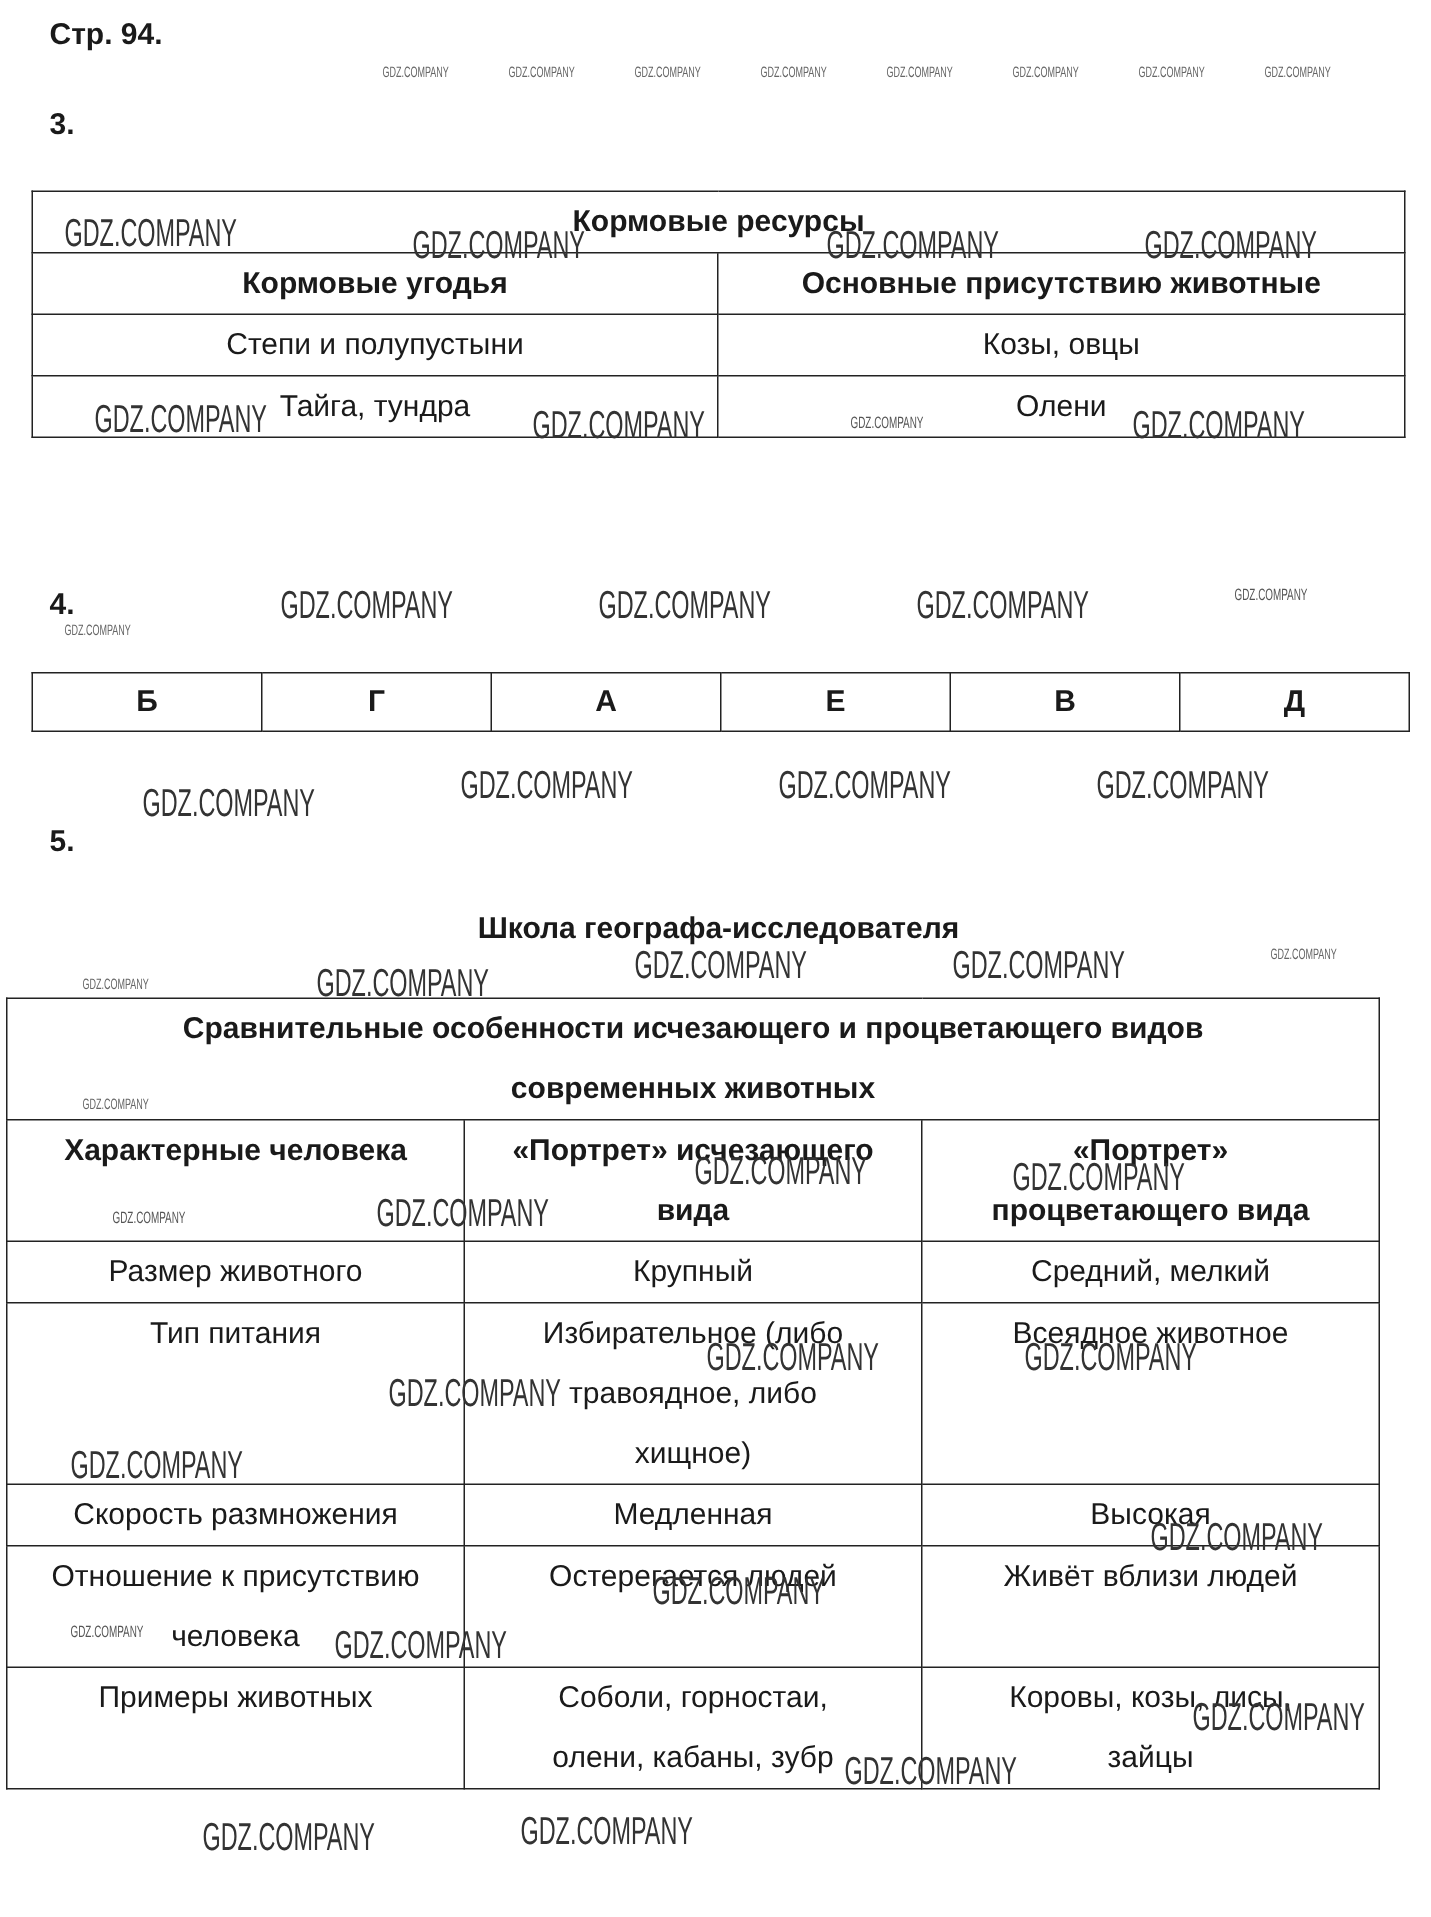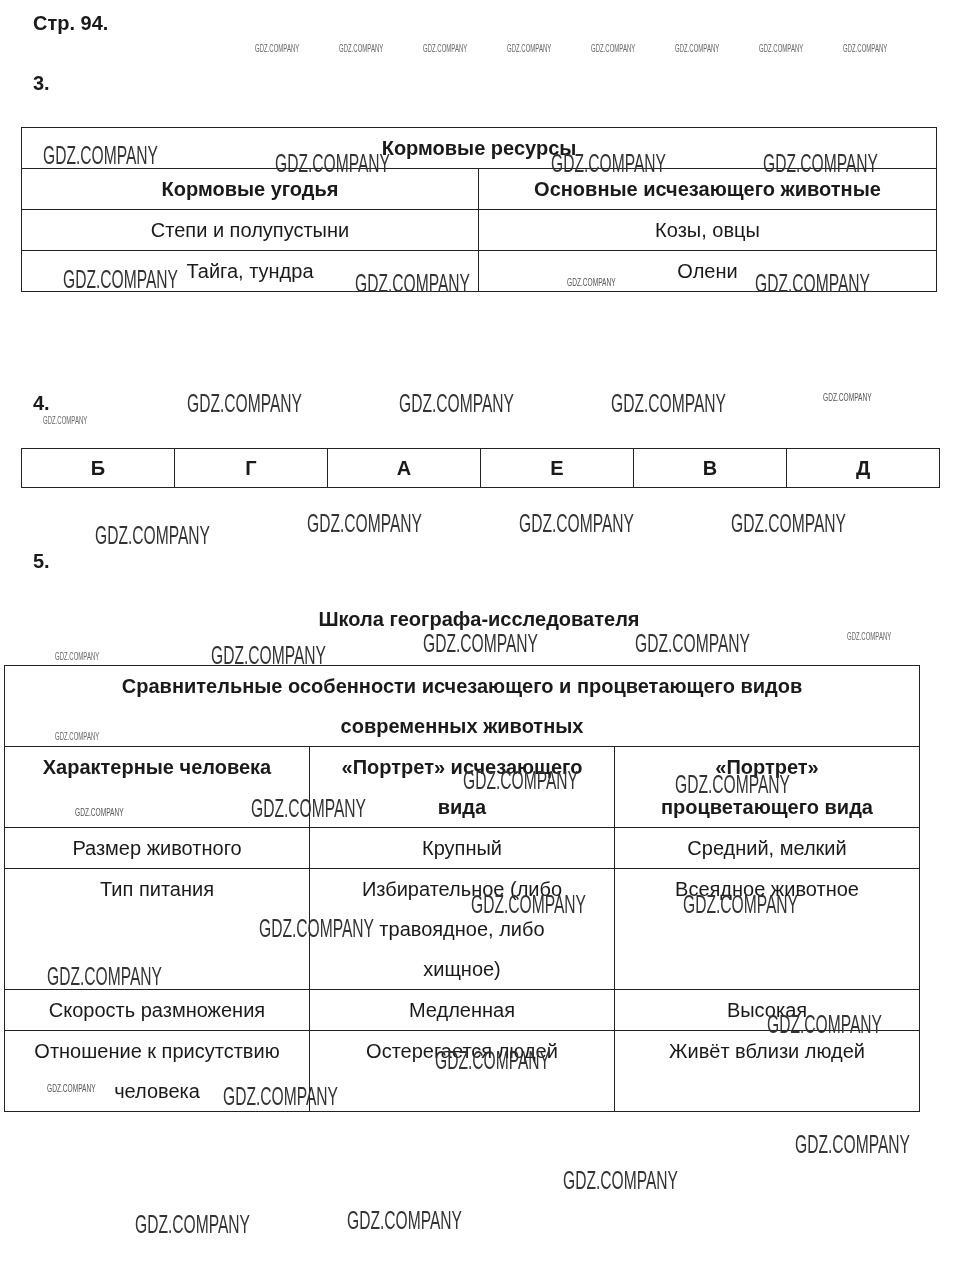--- a/index.html
+++ b/index.html
@@ -32,21 +32,21 @@
   <colgroup>
       <col style="width:457px">
       <col style="width:458px">
     </colgroup>
   <tbody>
       <tr>
     <td colspan="2" class="bold" style="border-bottom:1px solid #222;">Кормовые ресурсы</td>
   </tr>
   <tr>
     <td class="bold">Кормовые угодья</td>
-    <td class="bold">Основные исчезающего животные</td>
+    <td class="bold">Основные присутствию животные</td>
   </tr>
   <tr>
     <td>Степи и полупустыни</td>
     <td>Козы, овцы</td>
   </tr>
   <tr>
     <td>Тайга, тундра</td>
     <td>Олени</td>
   </tr>
 </tbody>
@@ -142,20 +142,33 @@
     </td>
     <td>
           <div>Остерегается людей</div>
         </td>
     <td>
           <div>Живёт вблизи людей</div>
         </td>
   </tr>
 
 
+  <tr>
+    <td style="height:79px;">
+          <div>Примеры животных</div>
+        </td>
+    <td>
+      <div>Соболи, горностаи,</div>
+      <div>олени, кабаны, зубр</div>
+    </td>
+    <td>
+      <div>Коровы, козы, лисы,</div>
+      <div>зайцы</div>
+    </td>
+  </tr>
 </tbody>
   </table>
 
 <div class="wm tiny" style="left:255px; top:43px;">GDZ.COMPANY</div>
 <div class="wm tiny" style="left:339px; top:43px;">GDZ.COMPANY</div>
 <div class="wm tiny" style="left:423px; top:43px;">GDZ.COMPANY</div>
 <div class="wm tiny" style="left:507px; top:43px;">GDZ.COMPANY</div>
 <div class="wm tiny" style="left:591px; top:43px;">GDZ.COMPANY</div>
 <div class="wm tiny" style="left:675px; top:43px;">GDZ.COMPANY</div>
 <div class="wm tiny" style="left:759px; top:43px;">GDZ.COMPANY</div>

